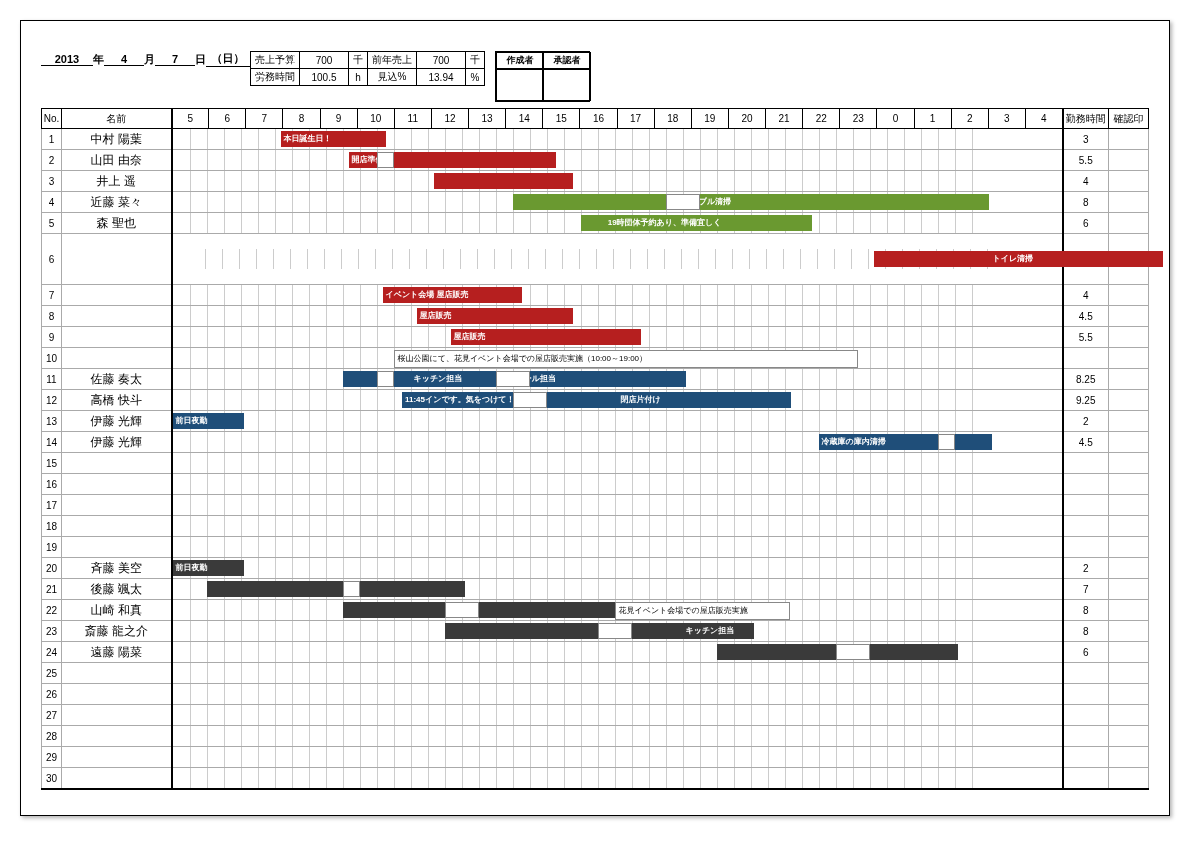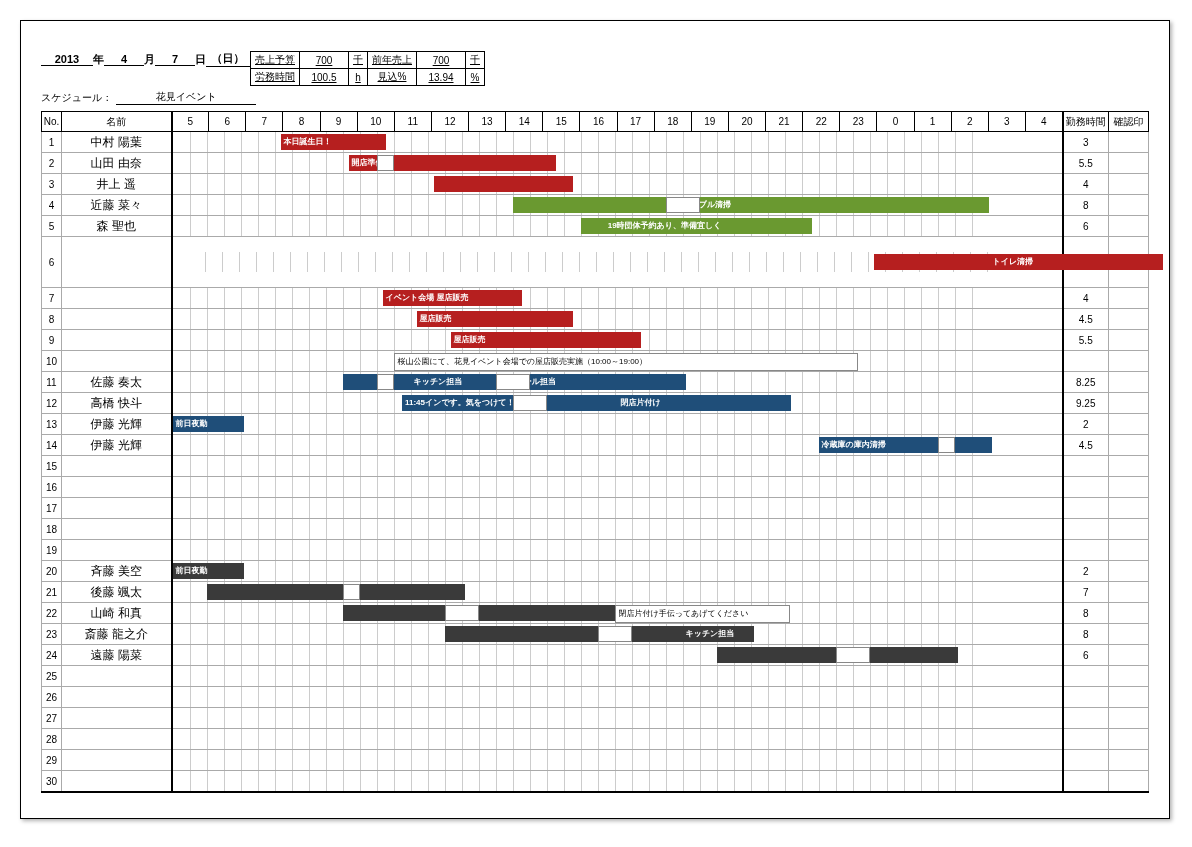--- a/index.html
+++ b/index.html
@@ -52,21 +52,20 @@
     font-size: 10px;
   }
   .right-metrics table {
     border-collapse: collapse;
   }
   .right-metrics td, .right-metrics th {
     border: 1px solid #000;
     padding: 1px 4px;
     text-align: center;
     font-size: 10px;
-    text-decoration: underline;
   }
   .stamp-box {
     display: flex;
     margin-left: 10px;
   }
   .stamp-box div {
     border: 1px solid #000;
     width: 46px;
     font-size: 9px;
   }
@@ -182,26 +181,32 @@
           <td>労務時間</td>
           <td>100.5</td>
           <td>h</td>
           <td>見込%</td>
           <td>13.94</td>
           <td>%</td>
         </tr>
       </tbody>
         </table>
     </div>
+    <div class="stamp-box">
+      <div>
+        <div class="head">作成者</div>
+        <div class="body"></div>
+      </div>
+      <div style="border-left:none">
+        <div class="head">承認者</div>
+        <div class="body"></div>
+      </div>
+    </div>
   </div>
 
-  <div class="schedule-line">
-    <span class="lbl">スケジュール：</span>
-    <span class="val">花見イベント</span>
-  </div>
 
   <table class="grid" id="shift-grid">
     <thead>
       <tr id="header-row">
         <th class="col-no">No.</th>
         <th class="col-name">名前</th>
 
         <th colspan="2" class="tl-wrap-first">5</th>
           <th colspan="2">6</th>
           <th colspan="2">7</th>
@@ -461,21 +466,21 @@
           </td>
           <td class="work">7</td>
           <td class="work"></td>
         </tr>
         <tr class="timeline-row">
           <td class="no">22</td>
           <td class="name">山崎 和真</td>
           <td colspan="48" style="border-left: 2px solid rgb(0, 0, 0); border-right: 2px solid rgb(0, 0, 0); position: relative; padding: 0px;">
             <div class="tl-container" style="background: linear-gradient(rgb(204, 204, 204), rgb(204, 204, 204)) 17px 0px / 1px 100% no-repeat, linear-gradient(rgb(204, 204, 204), rgb(204, 204, 204)) 34px 0px / 1px 100% no-repeat, linear-gradient(rgb(204, 204, 204), rgb(204, 204, 204)) 51px 0px / 1px 100% no-repeat, linear-gradient(rgb(204, 204, 204), rgb(204, 204, 204)) 68px 0px / 1px 100% no-repeat, linear-gradient(rgb(204, 204, 204), rgb(204, 204, 204)) 85px 0px / 1px 100% no-repeat, linear-gradient(rgb(204, 204, 204), rgb(204, 204, 204)) 102px 0px / 1px 100% no-repeat, linear-gradient(rgb(204, 204, 204), rgb(204, 204, 204)) 119px 0px / 1px 100% no-repeat, linear-gradient(rgb(204, 204, 204), rgb(204, 204, 204)) 136px 0px / 1px 100% no-repeat, linear-gradient(rgb(204, 204, 204), rgb(204, 204, 204)) 153px 0px / 1px 100% no-repeat, linear-gradient(rgb(204, 204, 204), rgb(204, 204, 204)) 170px 0px / 1px 100% no-repeat, linear-gradient(rgb(204, 204, 204), rgb(204, 204, 204)) 187px 0px / 1px 100% no-repeat, linear-gradient(rgb(204, 204, 204), rgb(204, 204, 204)) 204px 0px / 1px 100% no-repeat, linear-gradient(rgb(204, 204, 204), rgb(204, 204, 204)) 221px 0px / 1px 100% no-repeat, linear-gradient(rgb(204, 204, 204), rgb(204, 204, 204)) 238px 0px / 1px 100% no-repeat, linear-gradient(rgb(204, 204, 204), rgb(204, 204, 204)) 255px 0px / 1px 100% no-repeat, linear-gradient(rgb(204, 204, 204), rgb(204, 204, 204)) 272px 0px / 1px 100% no-repeat, linear-gradient(rgb(204, 204, 204), rgb(204, 204, 204)) 289px 0px / 1px 100% no-repeat, linear-gradient(rgb(204, 204, 204), rgb(204, 204, 204)) 306px 0px / 1px 100% no-repeat, linear-gradient(rgb(204, 204, 204), rgb(204, 204, 204)) 323px 0px / 1px 100% no-repeat, linear-gradient(rgb(204, 204, 204), rgb(204, 204, 204)) 340px 0px / 1px 100% no-repeat, linear-gradient(rgb(204, 204, 204), rgb(204, 204, 204)) 357px 0px / 1px 100% no-repeat, linear-gradient(rgb(204, 204, 204), rgb(204, 204, 204)) 374px 0px / 1px 100% no-repeat, linear-gradient(rgb(204, 204, 204), rgb(204, 204, 204)) 391px 0px / 1px 100% no-repeat, linear-gradient(rgb(204, 204, 204), rgb(204, 204, 204)) 408px 0px / 1px 100% no-repeat, linear-gradient(rgb(204, 204, 204), rgb(204, 204, 204)) 425px 0px / 1px 100% no-repeat, linear-gradient(rgb(204, 204, 204), rgb(204, 204, 204)) 442px 0px / 1px 100% no-repeat, linear-gradient(rgb(204, 204, 204), rgb(204, 204, 204)) 459px 0px / 1px 100% no-repeat, linear-gradient(rgb(204, 204, 204), rgb(204, 204, 204)) 476px 0px / 1px 100% no-repeat, linear-gradient(rgb(204, 204, 204), rgb(204, 204, 204)) 493px 0px / 1px 100% no-repeat, linear-gradient(rgb(204, 204, 204), rgb(204, 204, 204)) 510px 0px / 1px 100% no-repeat, linear-gradient(rgb(204, 204, 204), rgb(204, 204, 204)) 527px 0px / 1px 100% no-repeat, linear-gradient(rgb(204, 204, 204), rgb(204, 204, 204)) 544px 0px / 1px 100% no-repeat, linear-gradient(rgb(204, 204, 204), rgb(204, 204, 204)) 561px 0px / 1px 100% no-repeat, linear-gradient(rgb(204, 204, 204), rgb(204, 204, 204)) 578px 0px / 1px 100% no-repeat, linear-gradient(rgb(204, 204, 204), rgb(204, 204, 204)) 595px 0px / 1px 100% no-repeat, linear-gradient(rgb(204, 204, 204), rgb(204, 204, 204)) 612px 0px / 1px 100% no-repeat, linear-gradient(rgb(204, 204, 204), rgb(204, 204, 204)) 629px 0px / 1px 100% no-repeat, linear-gradient(rgb(204, 204, 204), rgb(204, 204, 204)) 646px 0px / 1px 100% no-repeat, linear-gradient(rgb(204, 204, 204), rgb(204, 204, 204)) 663px 0px / 1px 100% no-repeat, linear-gradient(rgb(204, 204, 204), rgb(204, 204, 204)) 680px 0px / 1px 100% no-repeat, linear-gradient(rgb(204, 204, 204), rgb(204, 204, 204)) 697px 0px / 1px 100% no-repeat, linear-gradient(rgb(204, 204, 204), rgb(204, 204, 204)) 714px 0px / 1px 100% no-repeat, linear-gradient(rgb(204, 204, 204), rgb(204, 204, 204)) 731px 0px / 1px 100% no-repeat, linear-gradient(rgb(204, 204, 204), rgb(204, 204, 204)) 748px 0px / 1px 100% no-repeat, linear-gradient(rgb(204, 204, 204), rgb(204, 204, 204)) 765px 0px / 1px 100% no-repeat, linear-gradient(rgb(204, 204, 204), rgb(204, 204, 204)) 782px 0px / 1px 100% no-repeat, linear-gradient(rgb(204, 204, 204), rgb(204, 204, 204)) 799px 0px / 1px 100% no-repeat; width: 816px;">
               <div class="bar gray" style="left: 170px; width: 306px;"></div>
-              <div class="bar note" style="left: 442px; width: 170px;">閉店片付け手伝ってあげてください</div>
+              <div class="bar note" style="left: 442px; width: 170px;">花見イベント会場での屋店販売実施</div>
               <div class="break" style="left: 272px; width: 34px;"></div>
             </div>
           </td>
           <td class="work">8</td>
           <td class="work"></td>
         </tr>
         <tr class="timeline-row">
           <td class="no">23</td>
           <td class="name">斎藤 龍之介</td>
           <td colspan="48" style="border-left: 2px solid rgb(0, 0, 0); border-right: 2px solid rgb(0, 0, 0); position: relative; padding: 0px;">

